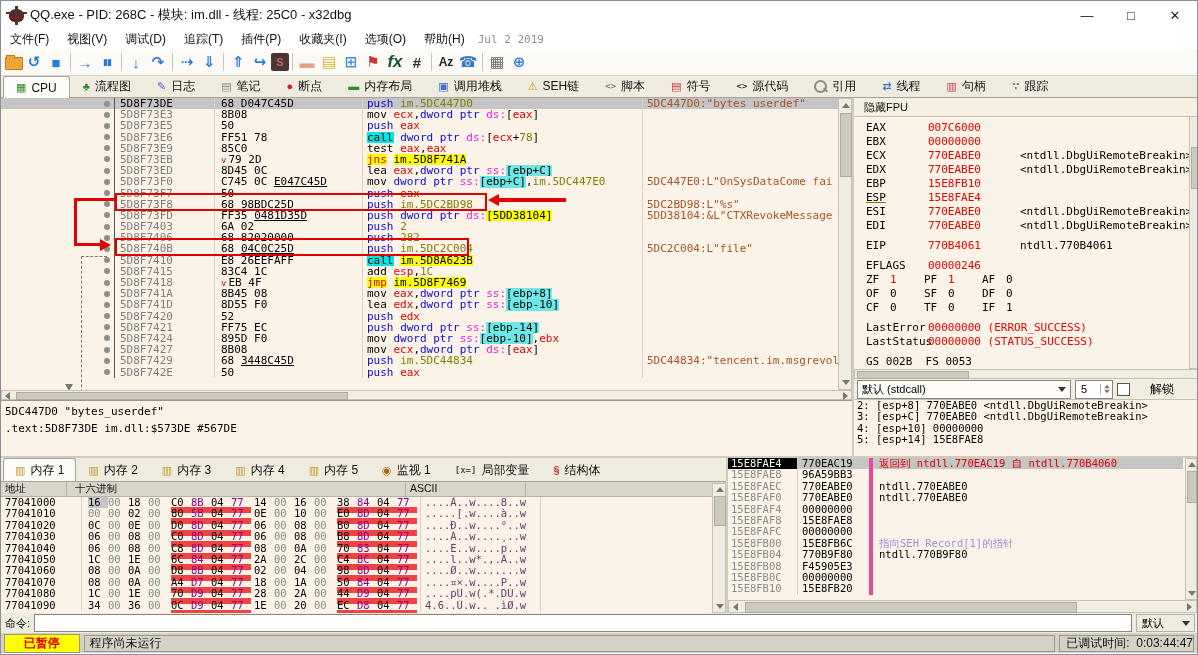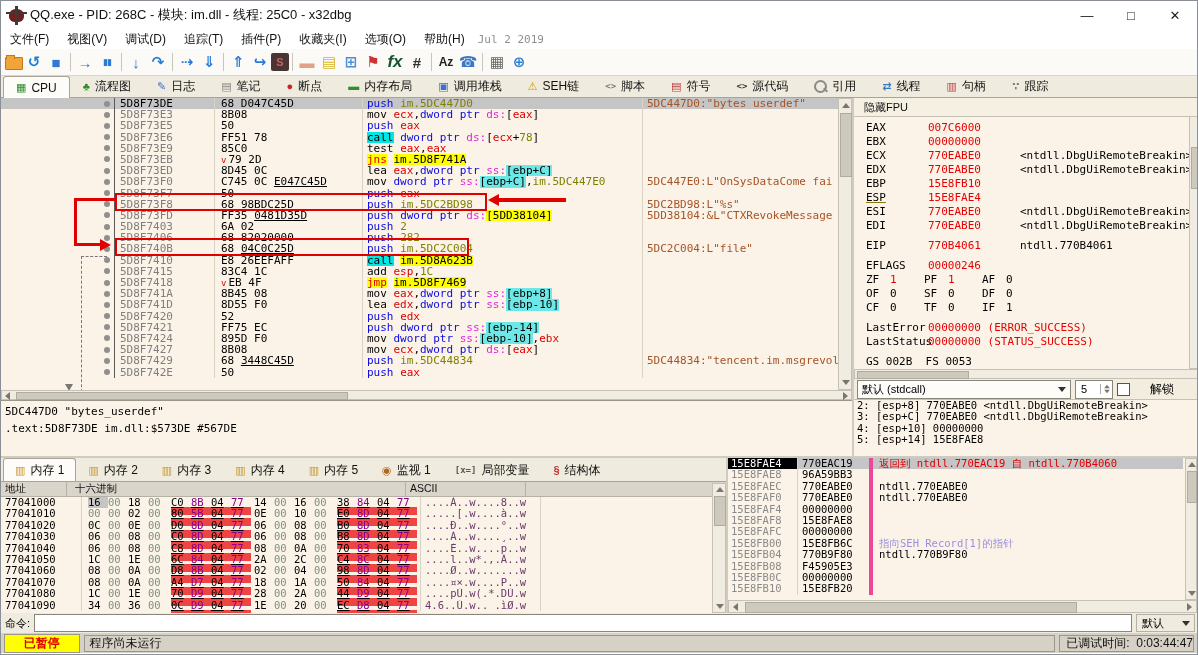--- a/index.html
+++ b/index.html
@@ -110,21 +110,21 @@
   .dtab{display:flex;align-items:center;gap:5px;height:22px;padding:0 11px;font-size:12px;color:#111;border:1px solid transparent;border-bottom:none;}
   .dtab.sel{background:#FDFCF8;border-color:#A8A49A;border-radius:3px 3px 0 0;}
   #dumphead{height:14px;display:flex;background:#D9D5CA;border-bottom:1px solid #B5B1A5;font-size:10.5px;color:#111;}
   .dh-addr{width:66px;padding-left:4px;border-right:1px solid #B5B1A5;box-sizing:border-box;}
   .dh-hex{width:339px;padding-left:8px;border-right:1px solid #B5B1A5;box-sizing:border-box;}
   .dh-ascii{width:120px;padding-left:4px;border-right:1px solid #B5B1A5;box-sizing:border-box;}
   .dmrow{display:flex;height:11.4px;line-height:11.4px;font-size:10.5px;white-space:pre;}
   .dm-addr{width:81px;padding-left:4px;color:#000;flex:none;border-right:1px solid #D8D3C5;box-sizing:border-box;}
   .dm-hex{width:339px;flex:none;display:flex;padding-left:6px;box-sizing:border-box;border-right:1px solid #D8D3C5;}
   .hexgrp{width:80px;flex:none;display:flex;margin-right:3px;}
-  .hexgrp.ptr{border-bottom:8px solid #ef4444;height:10px;text-decoration:underline;}
+  .hexgrp.ptr{border-bottom:6px solid #ef4444;height:10px;}
   .hb{width:20px;text-align:left;flex:none;color:#000;}
   .hb.z{color:#7F8F7F;}
   .hb.pu{color:#8B008B;}
   .hb.selbyte{background:#C5C5C5;}
   .dm-ascii{width:120px;padding-left:4px;color:#6A3A6A;flex:none;border-right:1px solid #D8D3C5;box-sizing:border-box;overflow:hidden;}
   #dumpvscroll{right:0;top:25px;width:14px;height:130px;}
   
   #stackcol{position:absolute;left:727px;top:0;width:471px;height:155px;background:#FBF3E7;}
   #stackrows{position:absolute;left:0;top:0;width:455px;height:142px;overflow:hidden;}
   .strow{display:flex;height:11.4px;line-height:11.4px;font-size:10.5px;white-space:pre;}

